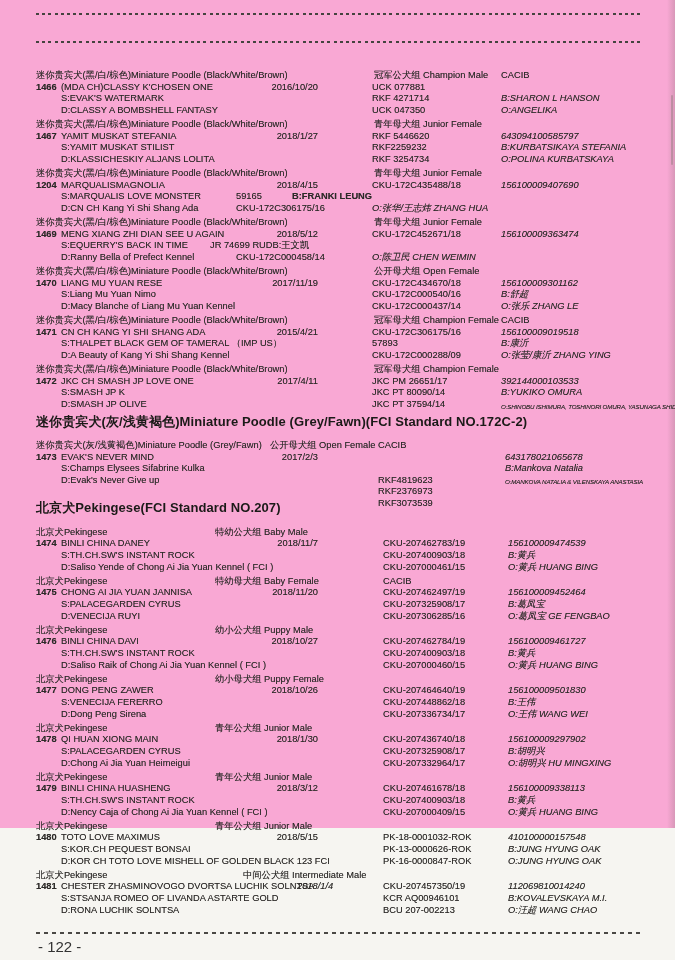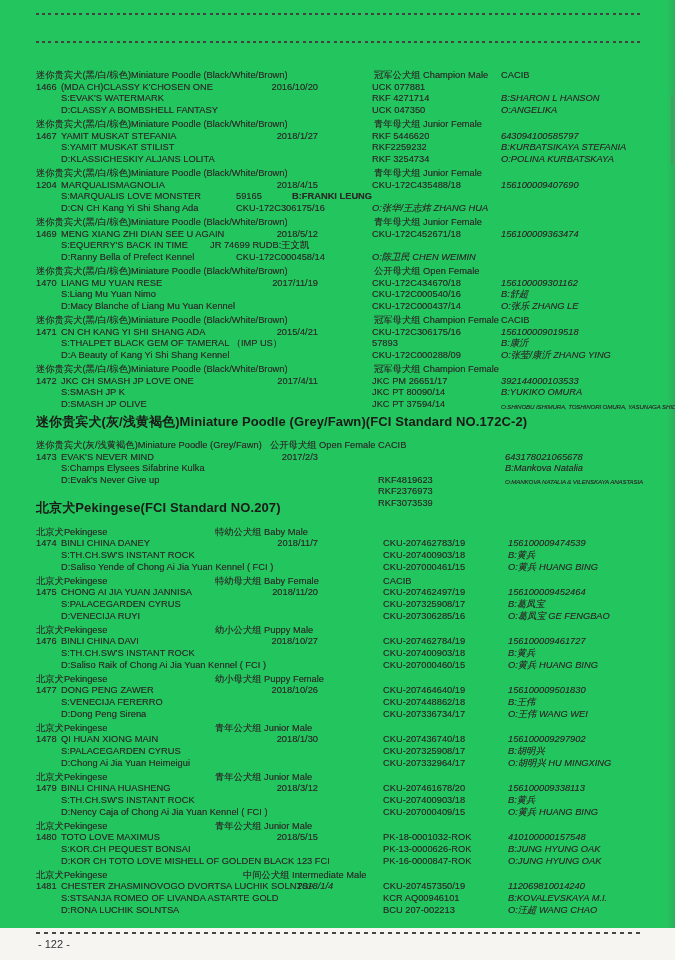--- a/index.html
+++ b/index.html
@@ -3,43 +3,43 @@
 <meta charset="utf-8">
 <style>
   html,body{margin:0;padding:0;}
   body{
     width:675px;height:960px;
     background:#f6f5f1;
     font-family:"Liberation Sans","DejaVu Sans",sans-serif;
     color:#2c2a28;
     overflow:hidden;
   }
-  .page{position:relative;width:675px;height:928px;background:#22c55e;}
+  .page{position:relative;width:675px;height:828px;background:#f9a8d4;}
   .sep{position:absolute;left:36px;width:604px;height:2px;
        background-image:repeating-linear-gradient(90deg,#45433f 0 3px,transparent 3px 6.2px);}
   .sep-top1{top:13px;}
   .sep-top2{top:41px;}
   .sep-bottom{top:932px;height:1.7px;
        background-image:repeating-linear-gradient(90deg,#4a4845 0 4px,transparent 4px 8px);}
-  .page-number{position:absolute;left:38px;top:938px;font-size:11px;color:#333;}
+  .page-number{position:absolute;left:38px;top:938px;font-size:15px;color:#333;}
   .body-area{position:absolute;left:0;top:70px;width:675px;}
   .section-heading{
     margin:2px 0 9px 36px;
     font-size:13px;font-weight:bold;color:#1b1a18;
     letter-spacing:.1px;white-space:nowrap;
   }
   .section-heading.h-wide{margin:12px 0 10px 36px;}
   .entry{position:relative;height:46.8px;margin-bottom:2.2px;
          font-size:9.3px;line-height:11.7px;white-space:nowrap;
          text-shadow:0 0 .35px rgba(50,48,45,.55);}
   .entry .line{position:absolute;left:0;right:0;height:11.7px;}
   .l1{top:0;}.l2{top:11.7px;}.l3{top:23.4px;}.l4{top:35.1px;}
   .entry span{position:absolute;top:0;}
   .f-breed{left:36px;}
-  .f-num{left:36px;}
+  .f-num{left:36px;font-weight:bold;}
   .f-name{left:61px;}
   .f-sire,.f-dam{left:61px;}
   .f-date{left:258px;width:60px;text-align:right;}
   .f-group{left:374px;}
   .f-award{left:501px;}
   .f-reg{left:372px;}
   .f-chip,.f-breeder,.f-owner{left:501px;font-style:italic;}
   .f-sire-note{left:236px;}
   .f-sire-note2{left:292px;font-weight:bold;}
   .f-dam-note{left:236px;}
@@ -410,21 +410,21 @@
       <div class="entry lay-pekingese">
     <div class="line l1">
       <span class="f-breed">北京犬Pekingese</span>
       <span class="f-group">青年公犬组 Junior Male</span>
 
     </div>
     <div class="line l2">
       <span class="f-num">1479</span>
       <span class="f-name">BINLI CHINA HUASHENG</span>
       <span class="f-date">2018/3/12</span>
-      <span class="f-reg">CKU-207461678/20</span>
+      <span class="f-reg">CKU-207461678/18</span>
       <span class="f-chip">156100009338113</span>
     </div>
     <div class="line l3">
       <span class="f-sire">S:TH.CH.SW'S INSTANT ROCK</span>
 
       <span class="f-reg">CKU-207400903/18</span>
       <span class="f-breeder">B:黄兵</span>
     </div>
     <div class="line l4">
       <span class="f-dam">D:Nency Caja of Chong Ai Jia Yuan Kennel ( FCI )</span>

